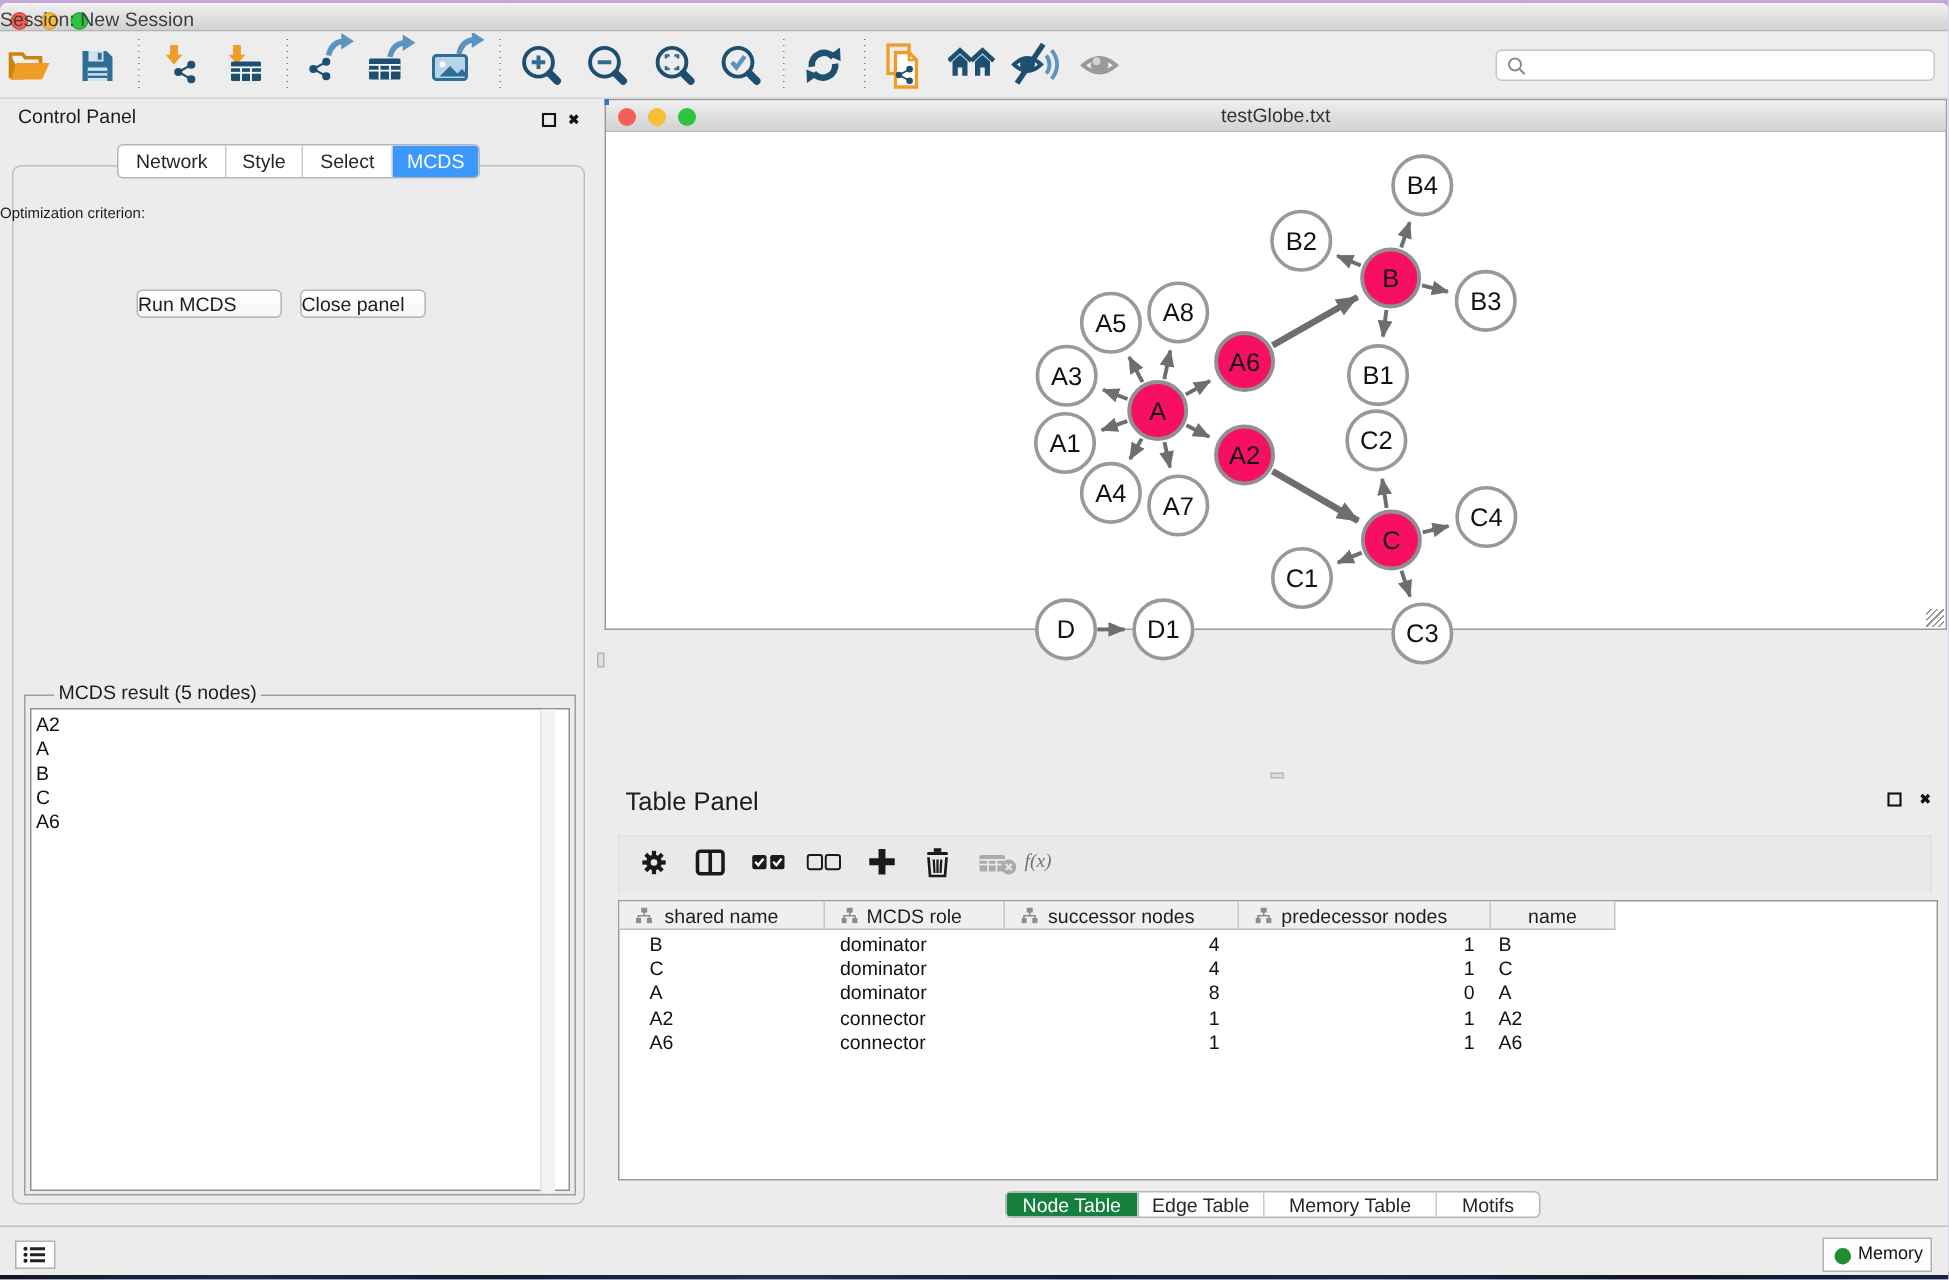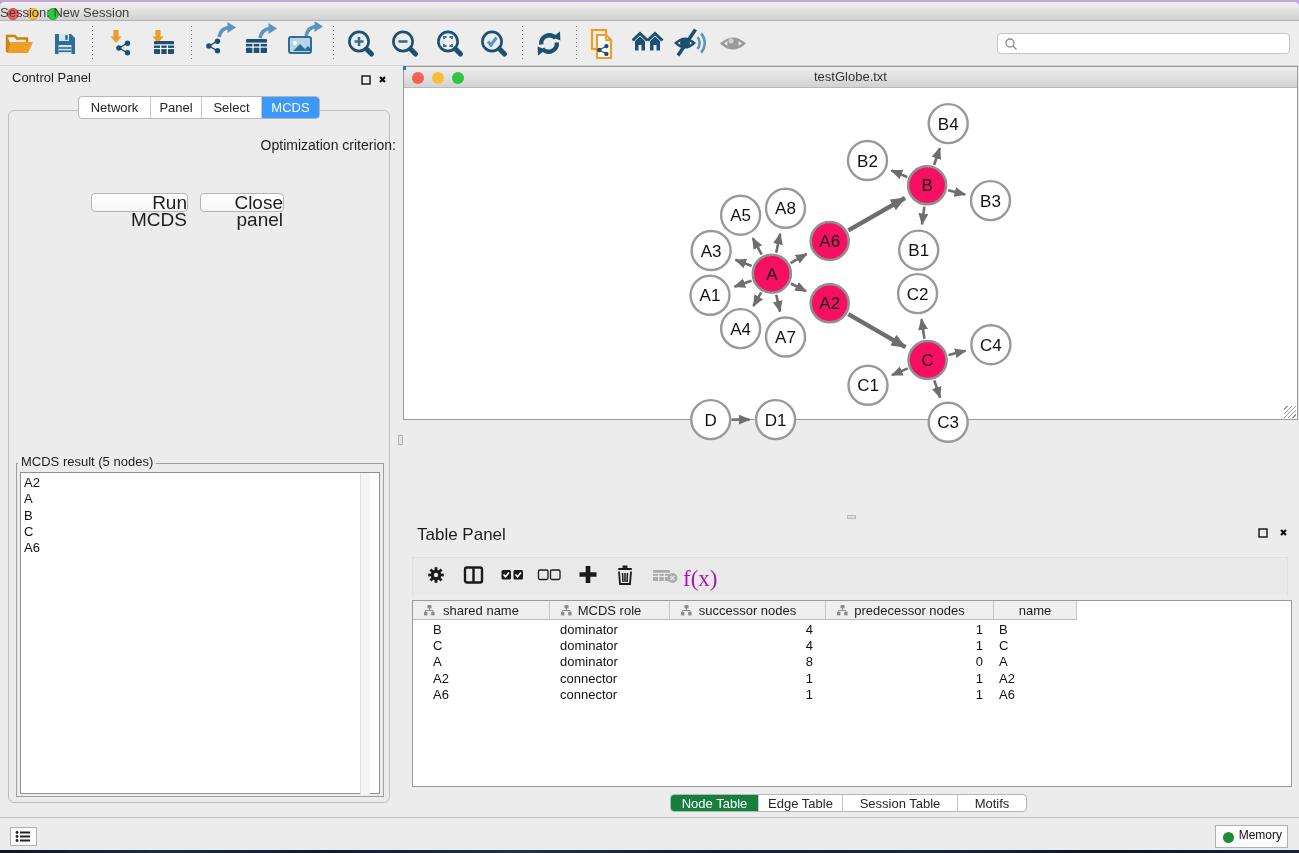--- a/index.html
+++ b/index.html
@@ -17,26 +17,26 @@
 #searchbox{position:absolute;left:997px;top:11px;width:293px;height:21px;background:#fff;border:1px solid #c6c6c6;border-radius:4px}
 #searchbox svg{position:absolute;left:6px;top:3px}
 
 #cp{position:absolute;left:0;top:63px;width:396px;height:753px}
 #cphead{position:absolute;left:12px;top:5px;font-size:13px;color:#1c1c1c}
 #cppanel{position:absolute;left:8px;top:45px;width:382px;height:693px;border:1px solid #bfbfbf;border-radius:6px;background:#ececec}
 #tabs{position:absolute;left:78px;top:31px;height:23px;display:flex;border:1px solid #b6b6b6;border-radius:4px;background:#fff;overflow:hidden}
 #tabs div{font-size:13px;line-height:21px;color:#262626;text-align:center;border-right:1px solid #c9c9c9}
 #tabs div:last-child{border-right:none}
 #tabs .sel{background:#3b98fc;color:#fff}
-#optlabel{position:absolute;left:0;top:72px;width:396px;text-align:right;font-size:14px;color:#1d1d1d}
+#optlabel{position:absolute;left:0;top:72px;width:396px;text-align:left;font-size:10px;color:#1d1d1d}
 #combo{position:absolute;left:43px;top:94px;width:312px;height:21px;background:#fff;border:1px solid #b9b9b9;border-radius:5px;font-size:14px;line-height:19px;color:#1d1d1d;padding-left:12px}
 #combobtn{position:absolute;right:-1px;top:-1px;width:19px;height:21px;border-radius:0 5px 5px 0;background:linear-gradient(#6db1fd,#3084f9);color:#fff}
-.btn{position:absolute;height:19px;background:linear-gradient(#ffffff,#f6f6f6);border:1px solid #b4b4b4;border-radius:4px;font-size:19px;color:#1d1d1d;text-align:right;line-height:17px}
+.btn{position:absolute;height:19px;background:linear-gradient(#ffffff,#f6f6f6);border:1px solid #b4b4b4;border-radius:4px;font-size:13px;color:#1d1d1d;text-align:left;line-height:17px}
 #grp{position:absolute;left:16px;top:398px;width:368px;height:334px;border:1px solid #9e9e9e}
-#grplabel{position:absolute;left:1px;top:-10px;background:#ececec;padding:0 3px;font-size:13px;color:#1d1d1d}
+#grplabel{position:absolute;left:19px;top:-10px;background:#ececec;padding:0 3px;font-size:13px;color:#1d1d1d}
 #listbox{position:absolute;left:3px;top:8px;width:360px;height:322px;background:#fff;border:1px solid #8f8f8f;font-size:13px;color:#111;padding-top:2px}
 #listbox .li{padding-left:3px;height:16.3px;line-height:16px}
 #lbsb{position:absolute;right:9px;top:0px;width:10px;height:322px;background:#f4f4f4;border-left:1px solid #e0e0e0}
 
 #frame{position:absolute;left:403px;top:64px;width:895px;height:354px;background:#fff;border:1px solid #9a9a9a}
 #ftitle{position:absolute;left:0;top:0;width:893px;height:21px;background:linear-gradient(#f0eff0,#d3d2d3);border-bottom:1px solid #b8b8b8}
 #ftitle .t1{left:8px;top:4.5px;background:#f55f57}
 #ftitle .t2{left:28px;top:4.5px;background:#f9bd36}
 #ftitle .t3{left:48px;top:4.5px;background:#2dc53e}
 #ftext{position:absolute;top:2px;left:0;width:100%;text-align:center;font-size:13px;color:#333}
@@ -218,21 +218,21 @@
   </div>
   <div id="cp">
     <div id="cphead">Control Panel</div>
     <svg style="position:absolute;left:361px;top:10px" width="30" height="10" viewBox="0 0 30 10">
         <rect x="1" y="1" width="8" height="8" fill="none" stroke="#111" stroke-width="1.4"></rect>
         <path d="M19 1 L24 6 M24 1 L19 6" stroke="#111" stroke-width="2.2" transform="translate(0,1)"></path>
       </svg>
     <div id="cppanel"></div>
     <div id="tabs">
       <div style="width:72px">Network</div>
-        <div style="width:51px">Panel</div>
+        <div style="width:51px">Style</div>
         <div style="width:60px">Select</div>
         <div class="sel" style="width:57px">MCDS</div>
     </div>
     <div id="optlabel">Optimization criterion:</div>
     <div class="btn" style="left:91px;top:128px;width:97px">Run MCDS</div>
     <div class="btn" style="left:200px;top:128px;width:84px">Close panel</div>
     <div id="grp">
       <div id="grplabel">MCDS result (5 nodes)</div>
       <div id="listbox">
           <div class="li">A2</div>
@@ -383,21 +383,21 @@
           <rect x="2" y="12" width="17" height="11" rx="1" fill="#ababab"></rect>
           <g stroke="#e9e9e9" stroke-width="1.2">
             <line x1="2" y1="15.3" x2="19" y2="15.3"></line>
             <line x1="2" y1="18.4" x2="19" y2="18.4"></line>
             <line x1="7.7" y1="15.3" x2="7.7" y2="23"></line>
             <line x1="13.3" y1="15.3" x2="13.3" y2="23"></line>
           </g>
           <circle cx="21.5" cy="20" r="5" fill="#ababab"></circle>
           <path d="M19.5 18 L23.5 22 M23.5 18 L19.5 22" stroke="#e9e9e9" stroke-width="1.4"></path>
         </svg>
-        <div style="position:absolute;left:270px;top:8px;width:40px;font-family:'Liberation Serif',serif;font-size:23px;color:#a21caf">f(x)</div>
+        <div style="position:absolute;left:270px;top:8px;width:40px;font-family:'Liberation Serif',serif;font-style:italic;font-size:13px;color:#737373">f(x)</div>
       </div>
     <div id="tbl">
       <div id="thead">
         <div class="hc" style="left:0;width:137px"><svg class="hicon" width="11" height="11" viewBox="0 0 11 11">
               <g fill="#8c8c8c">
                 <rect x="3.5" y="0" width="4" height="3.4"></rect>
                 <rect x="0" y="7" width="3.4" height="3.4"></rect>
                 <rect x="7.2" y="7" width="3.4" height="3.4"></rect>
                 <path d="M5.5 3 L5.5 5.5 M1.6 7.5 L1.6 5.5 L9 5.5 L9 7.5" stroke="#8c8c8c" fill="none"></path>
               </g>
@@ -462,21 +462,21 @@
             <div class="c" style="left:147px">connector</div>
             <div class="c" style="left:330px;width:70px;text-align:right">1</div>
             <div class="c" style="left:500px;width:70px;text-align:right">1</div>
             <div class="c" style="left:586px">A6</div>
           </div>
         </div>
     </div>
     <div id="tabs2">
       <div class="sel" style="width:88px">Node Table</div>
         <div style="width:84px">Edge Table</div>
-        <div style="width:115px">Session Table</div>
+        <div style="width:115px">Memory Table</div>
         <div style="width:68px">Motifs</div>
     </div>
   </div>
   <div id="status">
     <div id="listbtn">
         <svg width="25" height="17" viewBox="0 0 25 17">
           <g fill="#222">
             <circle cx="6" cy="4.5" r="1.4"></circle>
             <circle cx="6" cy="8.5" r="1.4"></circle>
             <circle cx="6" cy="12.5" r="1.4"></circle>

